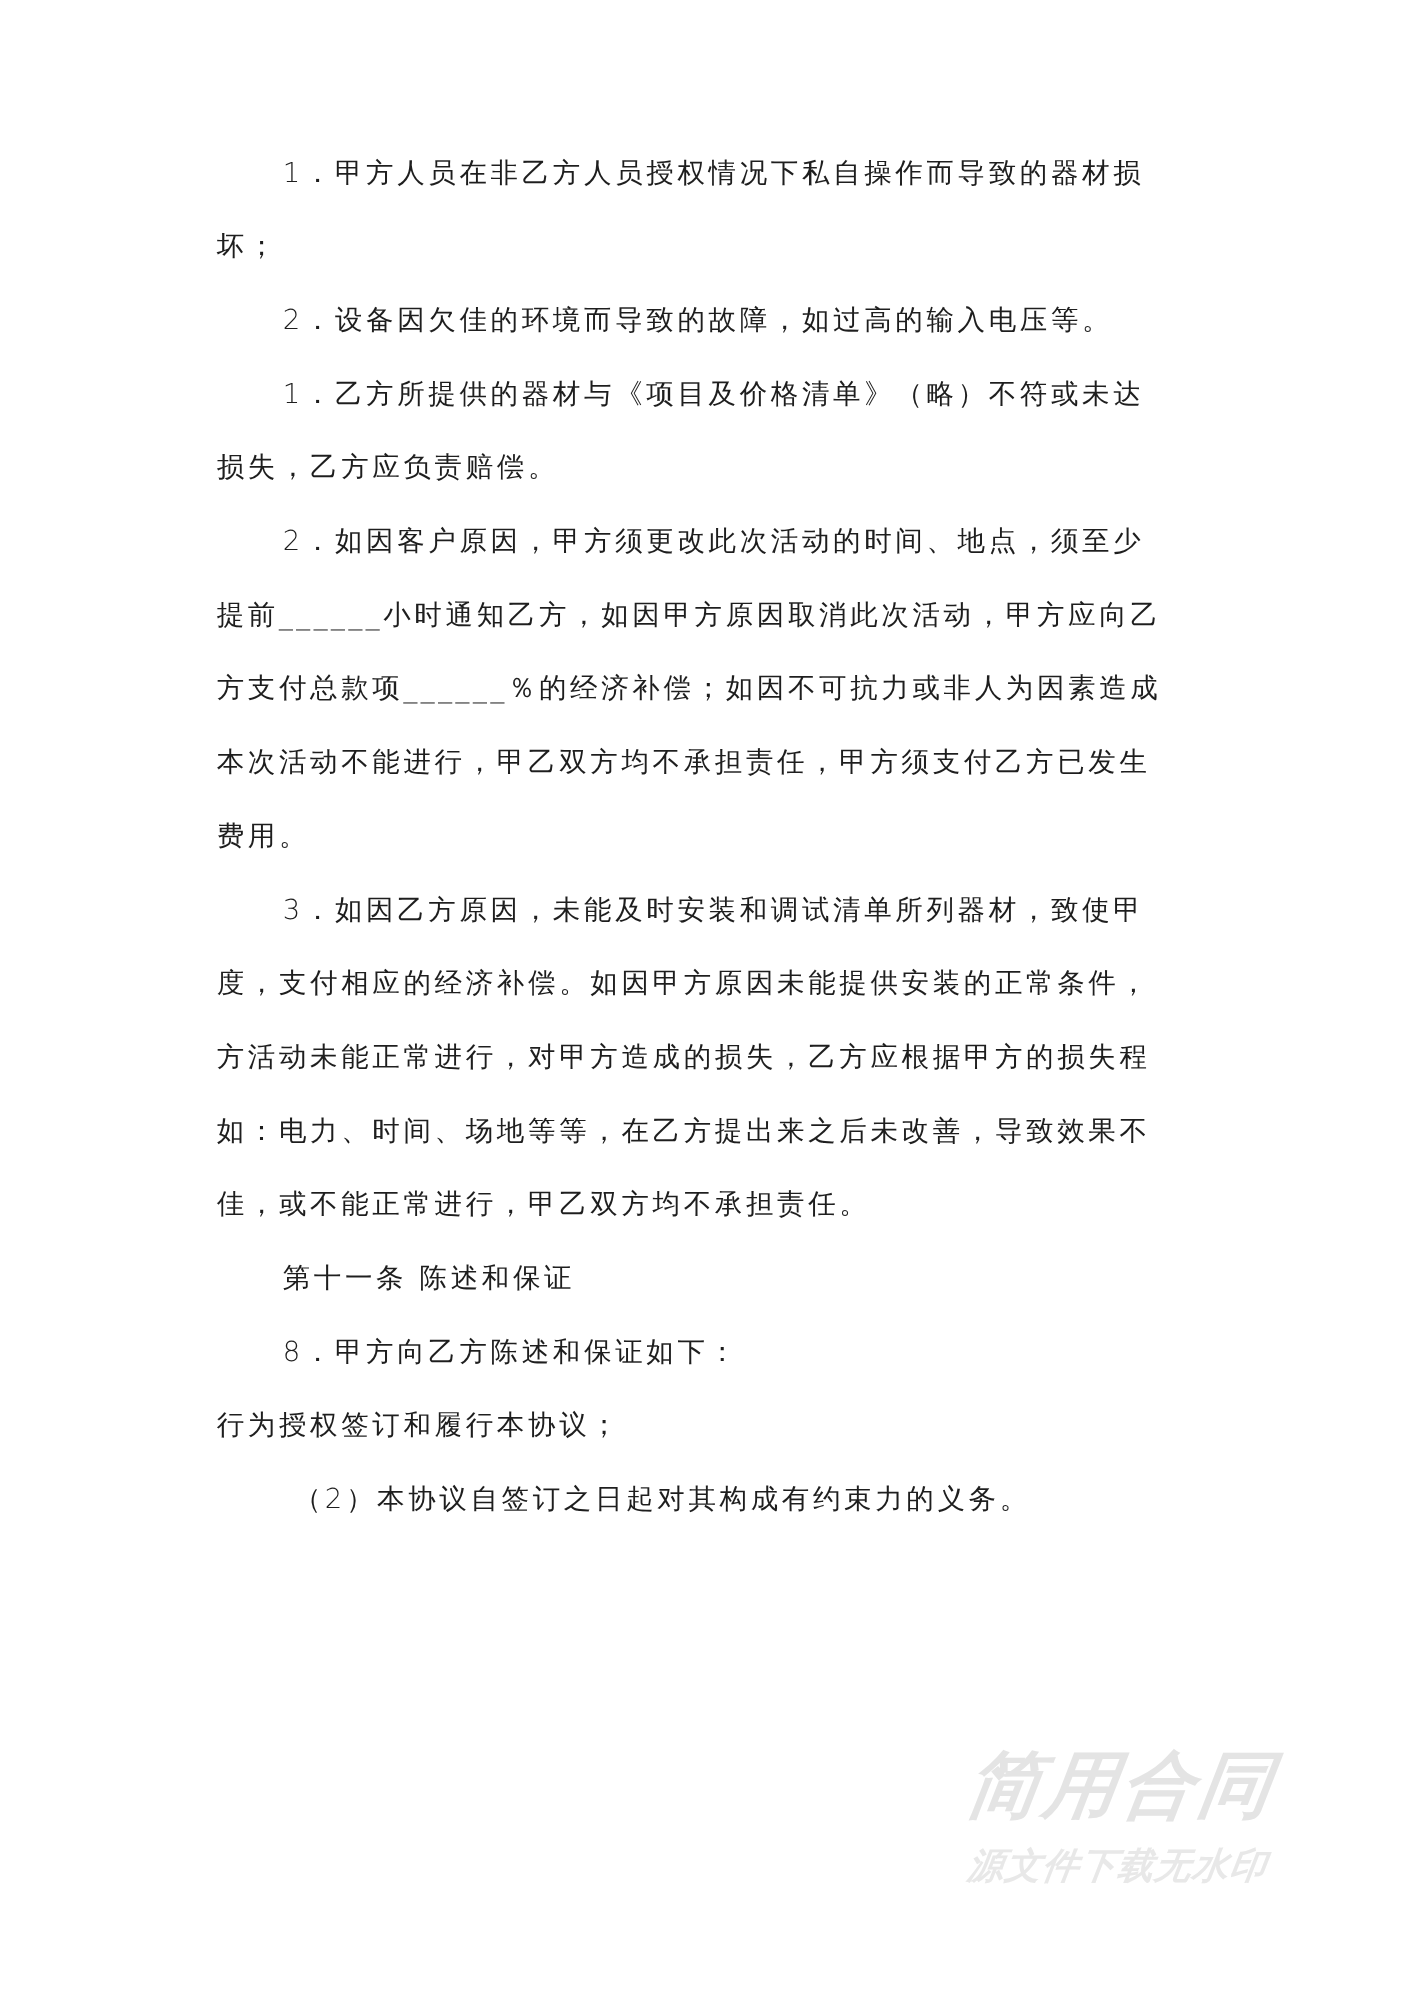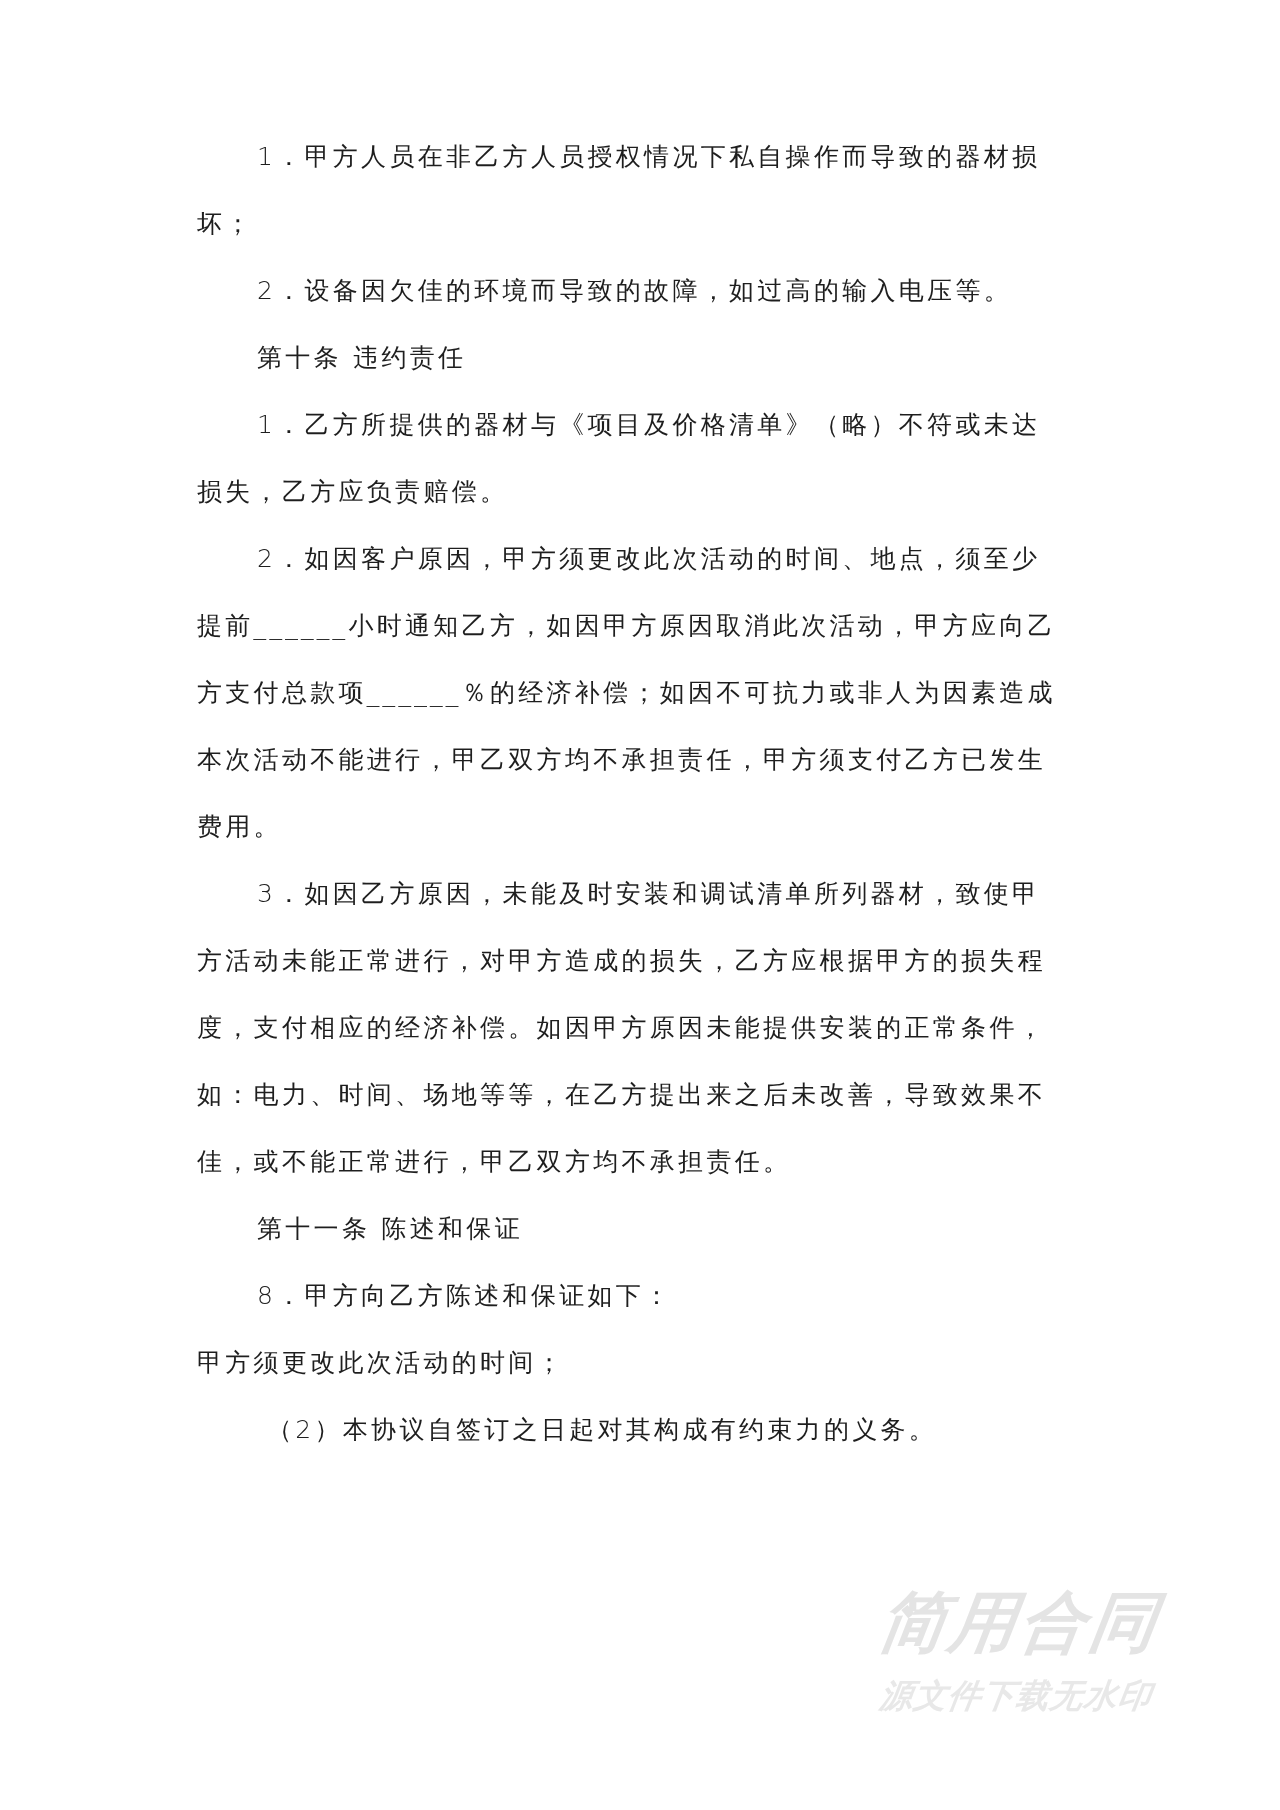--- a/index.html
+++ b/index.html
@@ -80,23 +80,20 @@
     <p class="line indent">
         <span>1．甲方人员在非乙方人员授权情况下私自操作而导致的器材损</span>
       </p>
     <p class="line">
         <span>坏；</span>
       </p>
     <p class="line indent">
         <span>2．设备因欠佳的环境而导致的故障，如过高的输入电压等。</span>
       </p>
     <p class="line indent">
-        <span>第十条 违约责任</span>
-      </p>
-    <p class="line indent">
         <span>1．乙方所提供的器材与《项目及价格清单》（略）不符或未达</span>
       </p>
     <p class="line">
         <span>损失，乙方应负责赔偿。</span>
       </p>
     <p class="line indent">
         <span>2．如因客户原因，甲方须更改此次活动的时间、地点，须至少</span>
       </p>
     <p class="line">
         <span>提前______小时通知乙方，如因甲方原因取消此次活动，甲方应向乙</span>
@@ -107,39 +104,39 @@
     <p class="line">
         <span>本次活动不能进行，甲乙双方均不承担责任，甲方须支付乙方已发生</span>
       </p>
     <p class="line">
         <span>费用。</span>
       </p>
     <p class="line indent">
         <span>3．如因乙方原因，未能及时安装和调试清单所列器材，致使甲</span>
       </p>
     <p class="line">
-        <span>方活动未能正常进行，对甲方造成的损失，乙方应根据甲方的损失程</span>
+        <span>度，支付相应的经济补偿。如因甲方原因未能提供安装的正常条件，</span>
       </p>
     <p class="line">
-        <span>度，支付相应的经济补偿。如因甲方原因未能提供安装的正常条件，</span>
+        <span>方活动未能正常进行，对甲方造成的损失，乙方应根据甲方的损失程</span>
       </p>
     <p class="line">
         <span>如：电力、时间、场地等等，在乙方提出来之后未改善，导致效果不</span>
       </p>
     <p class="line">
         <span>佳，或不能正常进行，甲乙双方均不承担责任。</span>
       </p>
     <p class="line indent">
         <span>第十一条 陈述和保证</span>
       </p>
     <p class="line indent">
         <span>8．甲方向乙方陈述和保证如下：</span>
       </p>
     <p class="line">
-        <span>甲方须更改此次活动的时间；</span>
+        <span>行为授权签订和履行本协议；</span>
       </p>
     <p class="line indent-sub">
         <span>（2）本协议自签订之日起对其构成有约束力的义务。</span>
       </p>
   </div>
 
   <div class="watermark">
     <div class="wm-title">简用合同</div>
     <div class="wm-sub">源文件下载无水印</div>
   </div>

